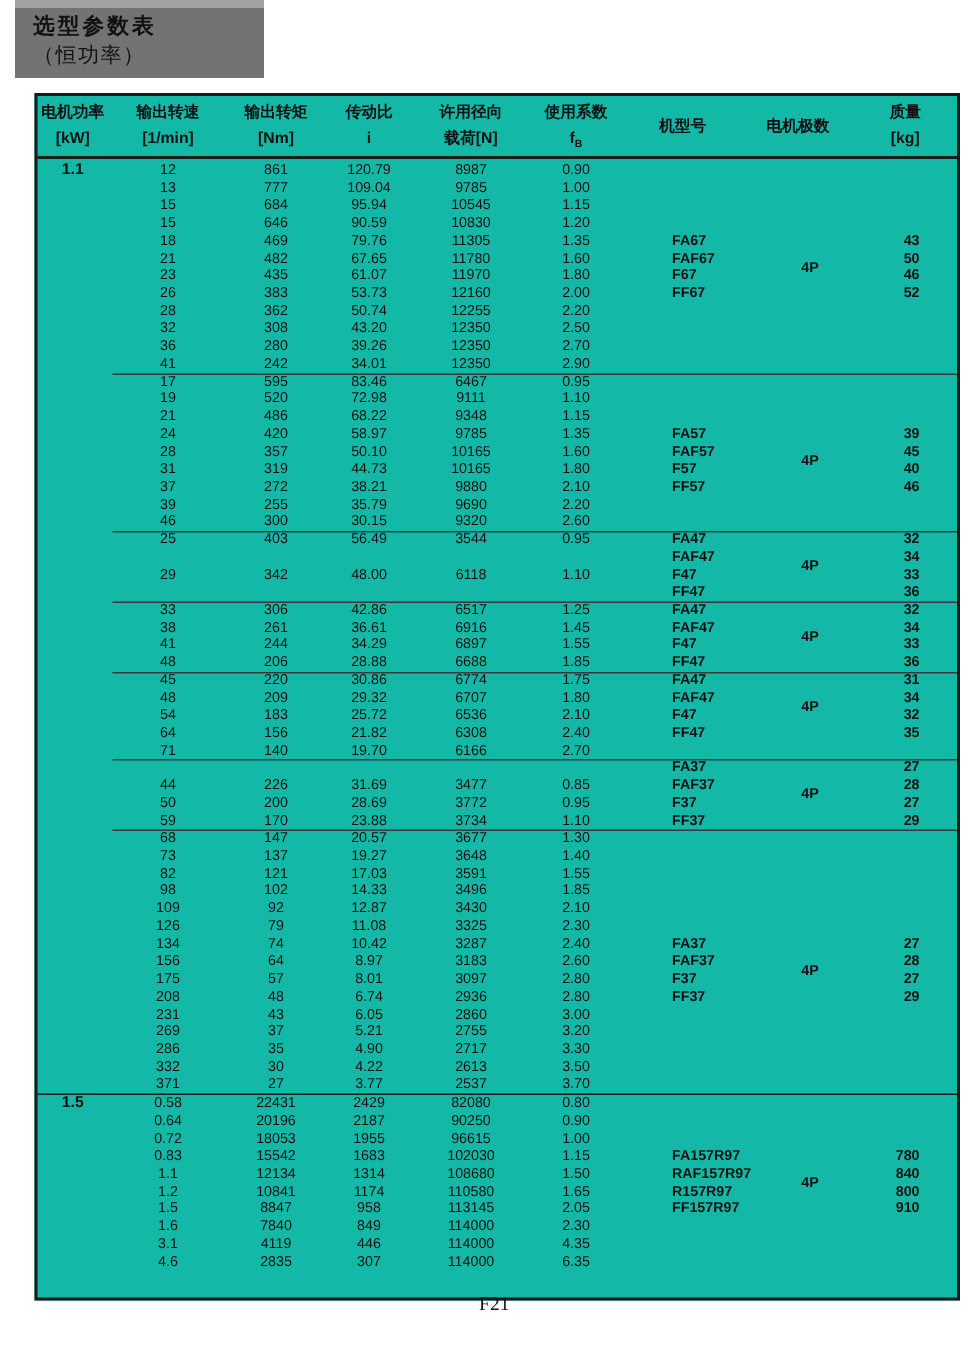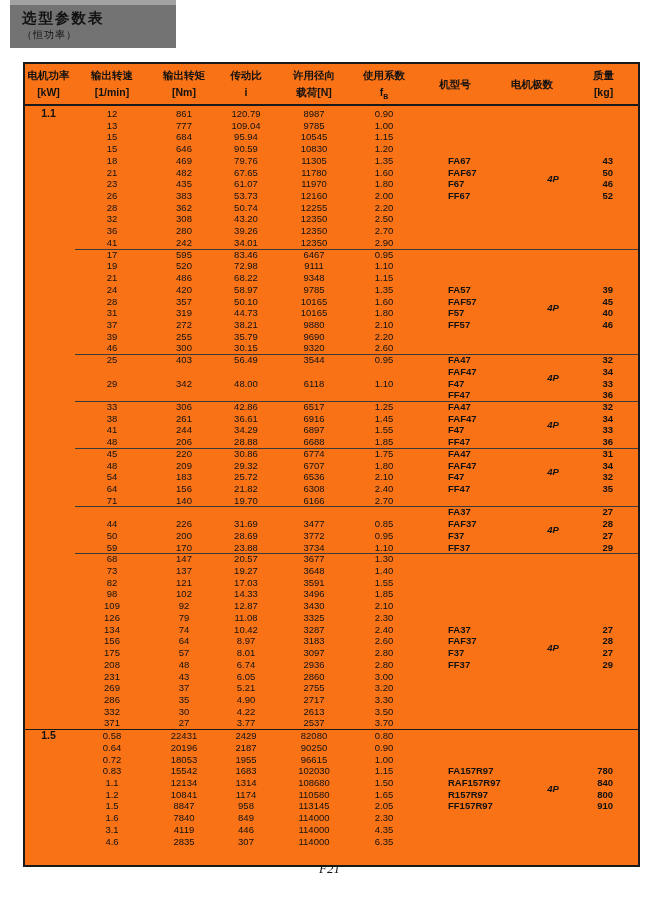--- a/index.html
+++ b/index.html
@@ -6,24 +6,24 @@
   body{
     width:650px;height:910px;background:#ffffff;position:relative;
     font-family:"Liberation Sans","DejaVu Sans",sans-serif;color:#111;
     -webkit-font-smoothing:antialiased;
   }
   
   .title-block{position:absolute;left:10px;top:0;width:166px;}
   .title-topbar{height:5px;background:#a2a2a2;}
   .title-box{background:#737373;padding:5px 8px 6px 12px;}
   .doc-title{font-size:14.5px;font-weight:bold;letter-spacing:2px;line-height:16px;}
-  .doc-subtitle{font-size:10px;margin-top:2px;letter-spacing:1px;}
+  .doc-subtitle{font-size:14px;margin-top:2px;letter-spacing:1px;}
 
   
-  .gear-table{position:absolute;left:23px;top:62px;width:613px;border:2px solid #1a1a1a;background:#f97316;}
+  .gear-table{position:absolute;left:23px;top:62px;width:613px;border:2px solid #1a1a1a;background:#14b8a6;}
   .thead{position:relative;height:40px;border-bottom:2px solid #1a1a1a;font-weight:bold;font-size:10.5px;}
   .hc{position:absolute;top:5px;height:30px;display:flex;flex-direction:column;justify-content:space-between;text-align:center;}
   .hc.single{justify-content:center;}
   .hc1{left:0;width:47px}.hc2{left:47px;width:80px}.hc3{left:119px;width:80px}
   .hc4{left:181px;width:80px}.hc5{left:244px;width:90px}.hc6{left:324px;width:70px}
   .hc7{left:395px;width:70px}.hc8{left:472px;width:70px}.hc9{left:556px;width:45px}
   .h-line{height:13px;line-height:13px;}
   sub.fsub{font-size:7px;}
 
   .tbody{position:relative;padding:2px 0 18px 0;font-size:9.5px;}
@@ -31,24 +31,24 @@
   .group + .group{border-top:1.5px solid #1a1a1a;}
   .power{position:absolute;left:0;top:0;width:47px;text-align:center;font-weight:bold;font-size:10.5px;height:11.72px;line-height:11.72px;}
   .section{position:relative;}
   .sec-sep{position:absolute;top:0;left:50px;right:0;height:1px;background:#3a3a3a;}
   .line{position:relative;height:11.72px;}
   .cell{position:absolute;top:0;height:11.72px;line-height:11.72px;text-align:center;}
   .c0{left:47px;width:80px}.c1{left:119px;width:80px}.c2{left:181px;width:80px}
   .c3{left:244px;width:90px}.c4{left:324px;width:70px}
   .model{position:absolute;left:423px;width:115px;top:0;height:11.72px;line-height:11.72px;font-weight:bold;text-align:left;}
   .weight{position:absolute;left:551px;width:37px;top:0;height:11.72px;line-height:11.72px;font-weight:bold;text-align:right;}
-  .poles{position:absolute;left:498px;width:60px;display:flex;align-items:center;justify-content:center;font-weight:bold;font-style:italic;}
+  .poles{position:absolute;left:485px;width:60px;display:flex;align-items:center;justify-content:center;font-weight:bold;}
 
   .pageno{position:absolute;left:23px;top:861px;width:613px;text-align:center;
-    font-family:"Liberation Serif","DejaVu Serif",serif;font-size:13px;font-style:italic;}
+    font-family:"Liberation Serif","DejaVu Serif",serif;font-size:13px;}
 </style>
 </head>
 <body>
 
 <div class="title-block">
   <div class="title-topbar"></div>
   <div class="title-box">
     <div class="doc-title">选型参数表</div>
     <div class="doc-subtitle">（恒功率）</div>
   </div>

